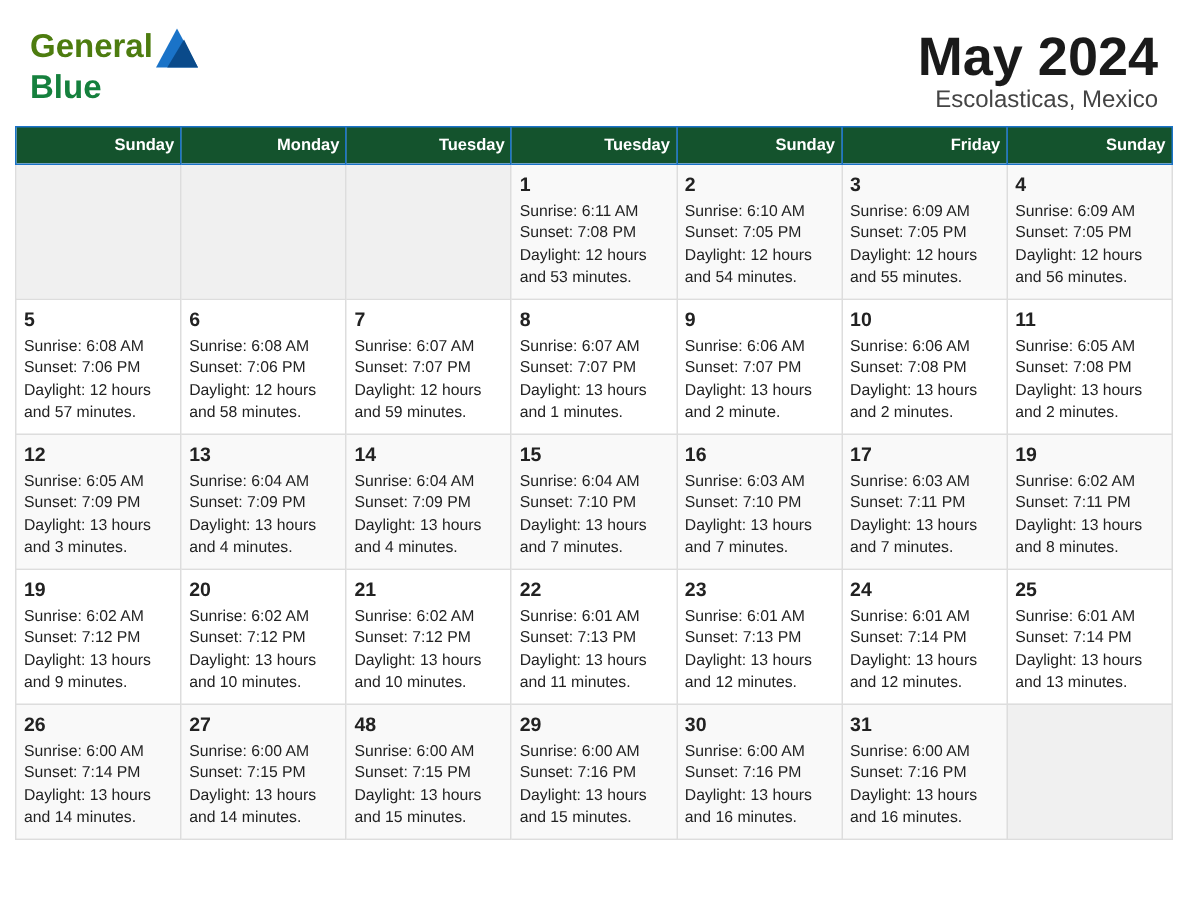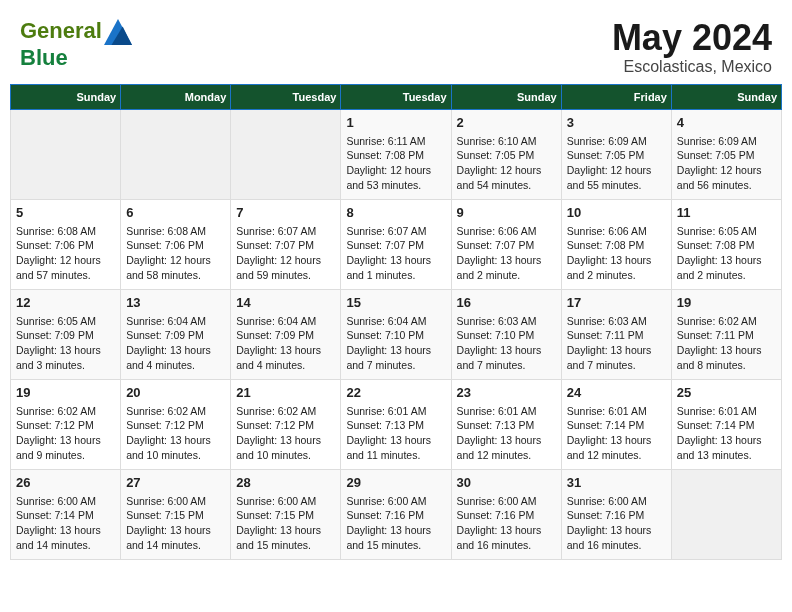--- a/index.html
+++ b/index.html
@@ -318,21 +318,21 @@
           <div>and 14 minutes.</div>
         </td>
         <td>
           <span class="day-number">27</span>
           <div>Sunrise: 6:00 AM</div>
           <div>Sunset: 7:15 PM</div>
           <div>Daylight: 13 hours</div>
           <div>and 14 minutes.</div>
         </td>
         <td>
-          <span class="day-number">28</span>
+          <span class="day-number">48</span>
           <div>Sunrise: 6:00 AM</div>
           <div>Sunset: 7:15 PM</div>
           <div>Daylight: 13 hours</div>
           <div>and 15 minutes.</div>
         </td>
         <td>
           <span class="day-number">29</span>
           <div>Sunrise: 6:00 AM</div>
           <div>Sunset: 7:16 PM</div>
           <div>Daylight: 13 hours</div>

